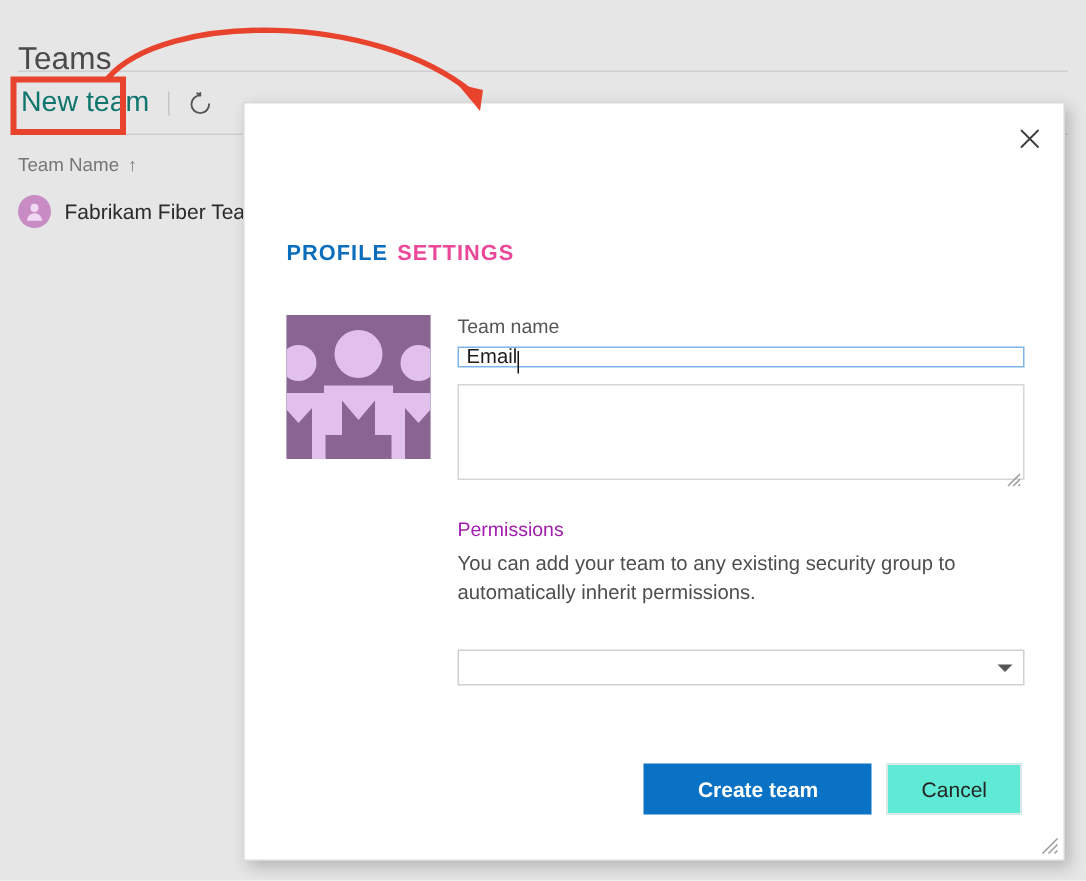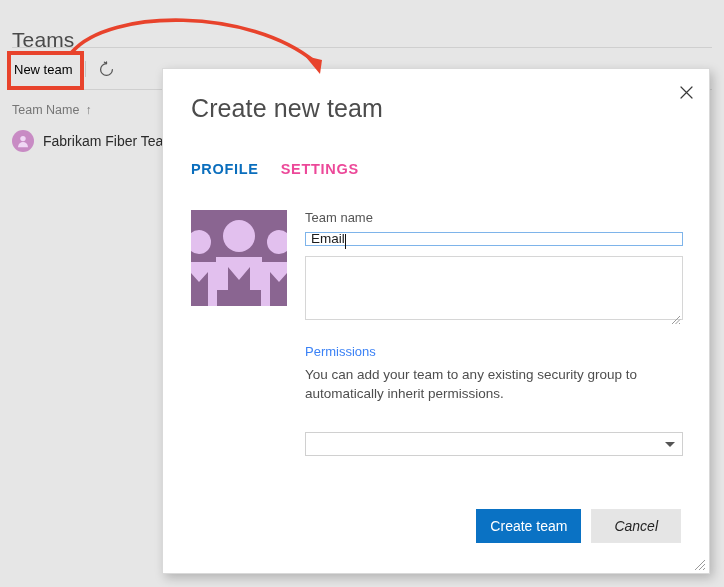--- a/index.html
+++ b/index.html
@@ -40,22 +40,22 @@
 
   
   #toolbar {
     position: absolute;
     left: 12px; top: 52px;
     height: 34px;
     display: flex;
     align-items: center;
   }
   #new-team-button {
-    font-size: 13px;
-    color: #000000;
+    font-size: 19px;
+    color: #0f766e;
     padding: 4px 10px 4px 2px;
     cursor: pointer;
     white-space: nowrap;
   }
   #toolbar-sep {
     width: 1px; height: 16px;
     background: #c4c4c4;
     margin: 0 9px 0 2px;
   }
   #refresh-button {
@@ -135,21 +135,21 @@
     font-weight: 400;
     color: #4c4c4c;
     letter-spacing: 0.1px;
   }
 
   #tabs {
     position: absolute;
     left: 28px; top: 92px;
     display: flex;
     align-items: flex-end;
-    gap: 22px;
+    gap: 6px;
   }
   .tab {
     font-size: 14.5px;
     letter-spacing: 0.7px;
     cursor: pointer;
     padding-bottom: 2px;
   }
   .tab.active { color: #0a6ebd; font-weight: bold; }
   .tab.inactive { color: #ec4899; font-weight: 700; }
 
@@ -212,21 +212,21 @@
     color: #1c1c1c;
     background: #fff;
   }
   #description-wrap { position: relative; margin-bottom: 20px; }
   .resize-grip {
     position: absolute;
     right: 2px; bottom: 2px;
     width: 11px; height: 11px;
     pointer-events: none;
   }
-  #permissions-label { font-size: 13px; color: #3b82f6; margin-bottom: 7px; }
+  #permissions-label { font-size: 13px; color: #a21caf; margin-bottom: 7px; }
   #permissions-help {
     font-size: 13.5px;
     color: #4e4e4e;
     line-height: 1.38;
     margin-bottom: 29px;
   }
   #permissions-select-wrap {
     position: relative;
     width: 100%;
     height: 24px;
@@ -260,38 +260,37 @@
     justify-content: flex-end;
     gap: 10px;
     padding-right: 28px;
   }
   #create-team-button {
     background: #0a72c4;
     color: #ffffff;
     border: none;
     font-family: "Liberation Sans", sans-serif;
     font-size: 14px;
-    font-weight: normal;
-    padding: 0 14px;
+    font-weight: bold;
+    padding: 0 36px;
     height: 34px;
     cursor: pointer;
     border-radius: 0;
   }
   #cancel-button {
-    background: #e5e5e5;
+    background: #5eead4;
     color: #252525;
     border: 1px solid #e6e6e6;
     font-family: "Liberation Sans", sans-serif;
     font-size: 14px;
     font-weight: 400;
     padding: 0 22px;
     height: 34px;
     cursor: pointer;
     border-radius: 0;
-    font-style: italic;
   }
   #dialog-resize-grip {
     position: absolute;
     right: 3px; bottom: 3px;
     width: 13px; height: 13px;
     cursor: nwse-resize;
   }
 </style>
 </head>
 <body>
@@ -330,21 +329,20 @@
 </div>
 
 <div id="dialog">
 
   <div id="dialog-close">
     <svg width="13" height="13" viewBox="0 0 13 13" aria-hidden="true">
       <path d="M1 1 L12 12 M12 1 L1 12" stroke="#3a3a3a" stroke-width="1.2" stroke-linecap="round"></path>
     </svg>
   </div>
 
-  <div id="dialog-title">Create new team</div>
 
   <div id="tabs">
     <div class="tab active">PROFILE</div>
     <div class="tab inactive">SETTINGS</div>
   </div>
 
   <div id="form-area">
 
     <div id="team-avatar">
       <svg width="96" height="96" viewBox="0 0 96 96" aria-hidden="true">

